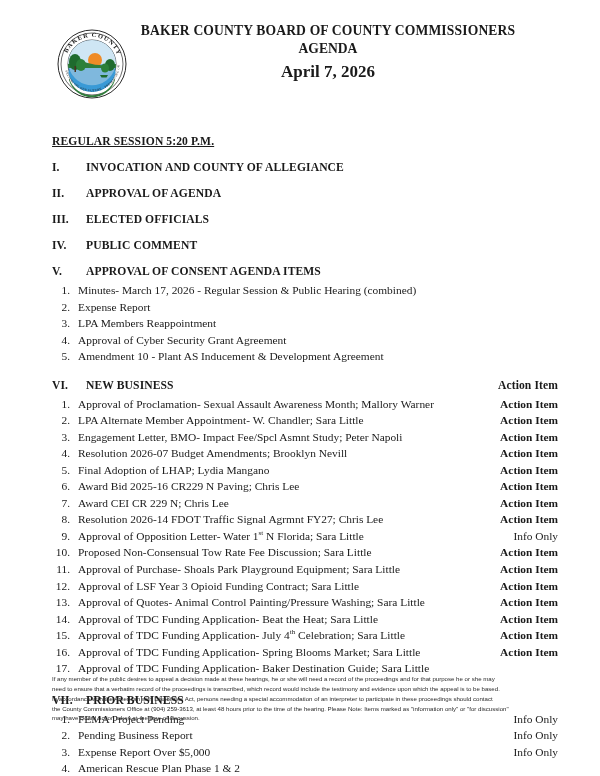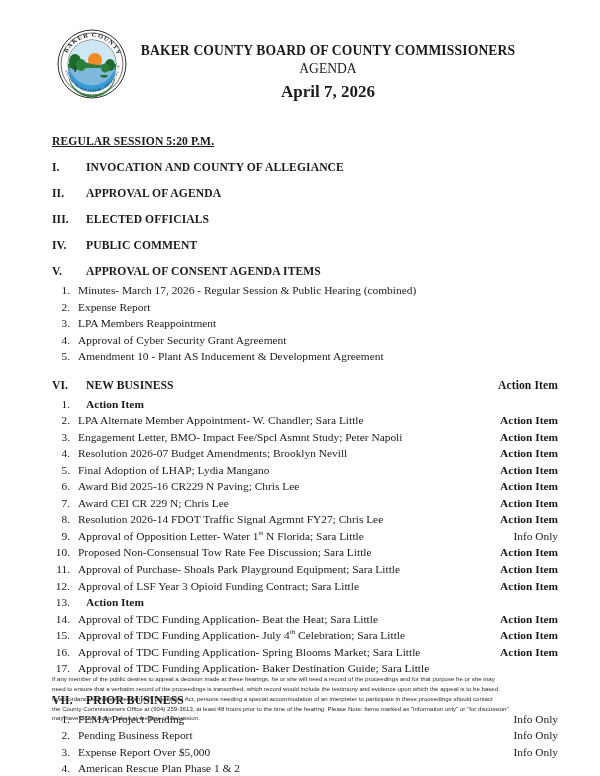--- a/index.html
+++ b/index.html
@@ -35,30 +35,29 @@
     top: 28px;
     width: 72px;
     height: 72px;
   }
   .seal svg { display: block; }
 
   .title-block {
     text-align: center;
     padding-left: 60px;
     padding-right: 4px;
-    margin-top: 20px;
   }
   .title-line1 {
     font-weight: bold;
     font-size: 13.6px;
     letter-spacing: 0.15px;
     line-height: 1.35;
   }
   .title-line2 {
-    font-weight: normal;
+    font-weight: bold;
     font-size: 13.6px;
     line-height: 1.35;
   }
   .title-line3 {
     font-weight: bold;
     font-size: 17px;
     line-height: 1.4;
     margin-top: 1px;
   }
 
@@ -262,20 +261,21 @@
     <div class="gap-md"></div>
 
     <div class="roman-row tight">
       <span class="roman-num">VI.</span>
       <span class="roman-label">NEW BUSINESS</span>
       <span class="roman-right">Action Item</span>
     </div>
     <ul class="num-list" id="new-business-list">
         <li class="num-item">
           <span class="n">1.</span>
+          <span class="txt">Approval of Proclamation- Sexual Assault Awareness Month; Mallory Warner</span>
           <span class="rt action">Action Item</span>
         </li>
         <li class="num-item">
           <span class="n">2.</span>
           <span class="txt">LPA Alternate Member Appointment- W. Chandler; Sara Little</span>
           <span class="rt action">Action Item</span>
         </li>
         <li class="num-item">
           <span class="n">3.</span>
           <span class="txt">Engagement Letter, BMO- Impact Fee/Spcl Asmnt Study; Peter Napoli</span>
@@ -321,20 +321,21 @@
           <span class="txt">Approval of Purchase- Shoals Park Playground Equipment; Sara Little</span>
           <span class="rt action">Action Item</span>
         </li>
         <li class="num-item">
           <span class="n">12.</span>
           <span class="txt">Approval of LSF Year 3 Opioid Funding Contract; Sara Little</span>
           <span class="rt action">Action Item</span>
         </li>
         <li class="num-item">
           <span class="n">13.</span>
+          <span class="txt">Approval of Quotes- Animal Control Painting/Pressure Washing; Sara Little</span>
           <span class="rt action">Action Item</span>
         </li>
         <li class="num-item">
           <span class="n">14.</span>
           <span class="txt">Approval of TDC Funding Application- Beat the Heat; Sara Little</span>
           <span class="rt action">Action Item</span>
         </li>
         <li class="num-item">
           <span class="n">15.</span>
           <span class="txt">Approval of TDC Funding Application- July 4<sup>th</sup> Celebration; Sara Little</span>

